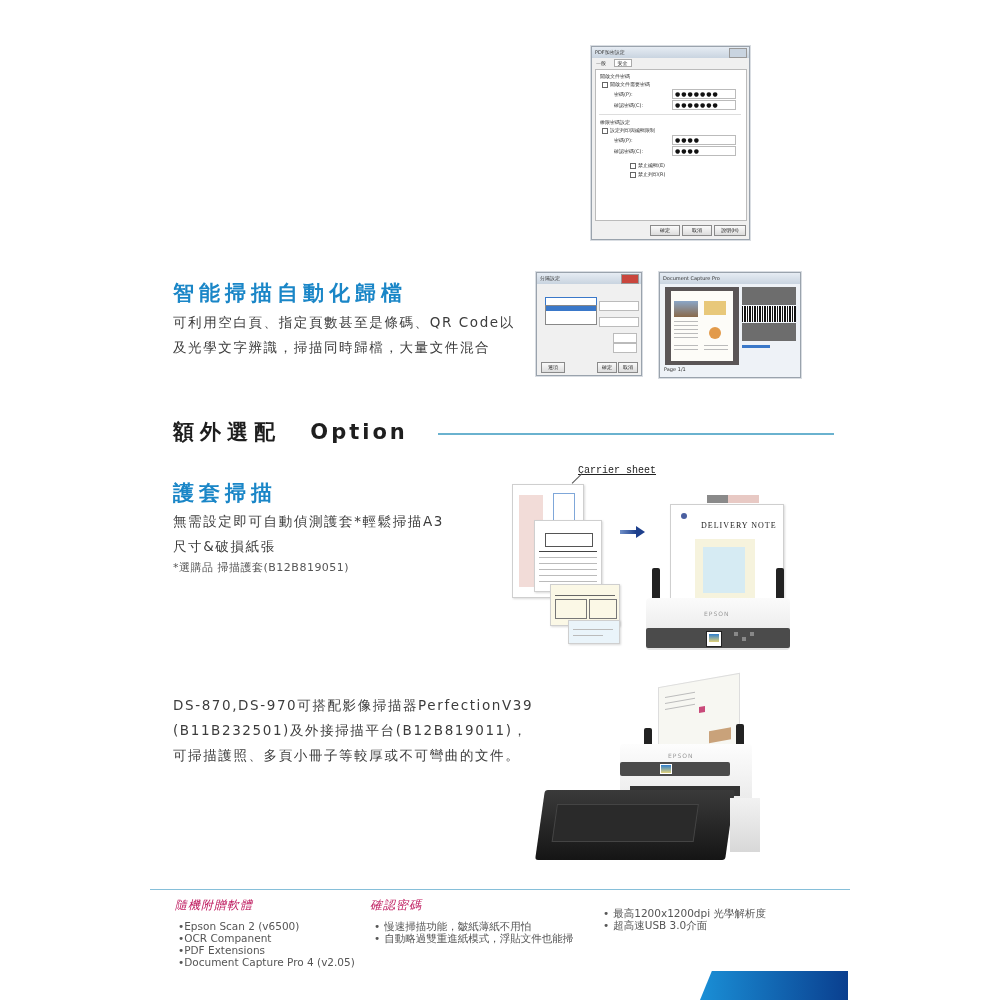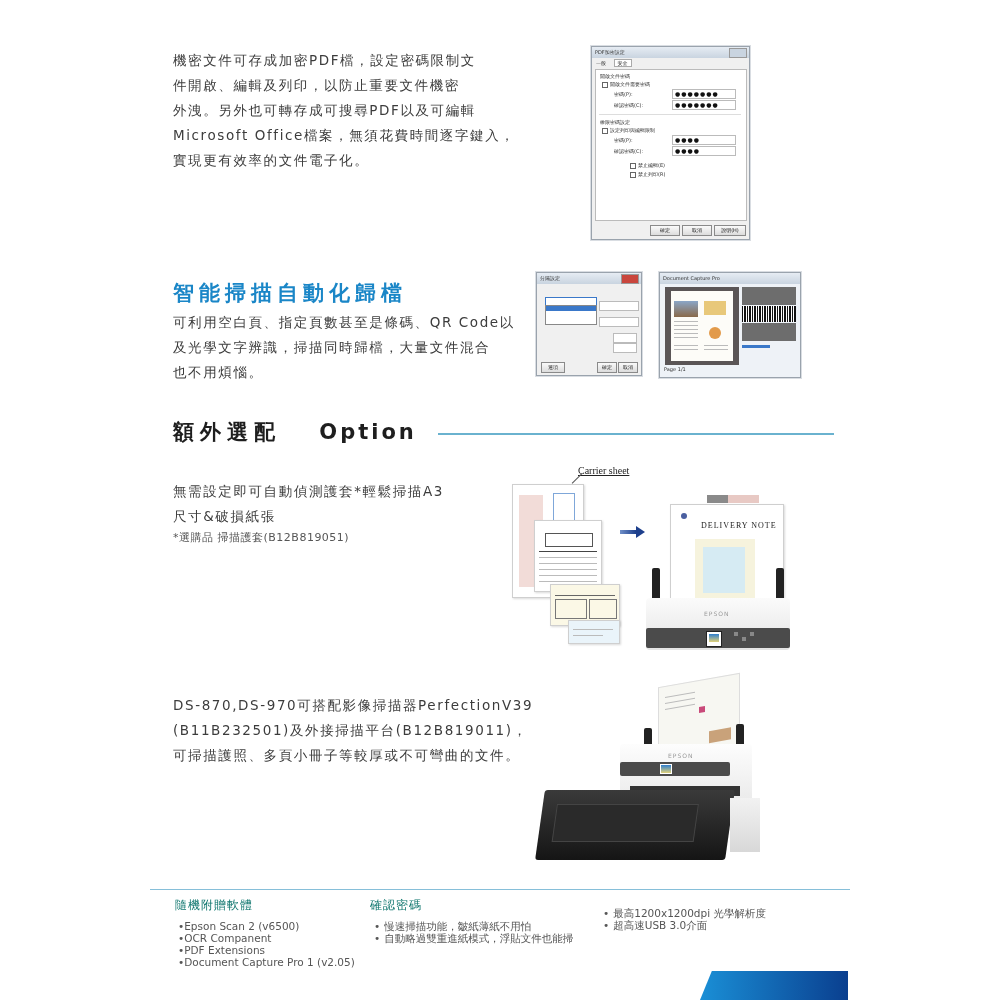--- a/index.html
+++ b/index.html
@@ -24,34 +24,27 @@
   
   .divider { position:absolute; height:2px; background:#6ab2cf; }
 
   
   .paper { position:absolute; background:#fff; border:1px solid #cfcfcf; box-shadow:1px 1px 2px rgba(0,0,0,0.15); }
   .line { position:absolute; height:1px; background:#bbb; }
 
   .scanner-body { position:absolute; background:linear-gradient(#fbfbfb,#e4e4e4); border-radius:4px; }
   .scanner-panel { position:absolute; background:#4b4b4b; border-radius:2px; }
 
-  .footer-h { font-size:12px; color:#0f766e; letter-spacing:1px; }
+  .footer-h { font-size:12px; color:#be185d; letter-spacing:1px;font-style:italic; }
   .footer-li { font-size:10.5px; color:#555; line-height:12px; white-space:nowrap; }
 </style>
 </head>
 <body>
 
 <div class="abs" style="left:173px; top:44px; width:360px;">
-  <div style="margin-top:4px;">
-    <p class="body-text">機密文件可存成加密PDF檔，設定密碼限制文</p>
-    <p class="body-text">件開啟、編輯及列印，以防止重要文件機密</p>
-    <p class="body-text">外洩。另外也可轉存成可搜尋PDF以及可編輯</p>
-    <p class="body-text">Microsoft Office檔案，無須花費時間逐字鍵入，</p>
-    <p class="body-text">實現更有效率的文件電子化。</p>
-  </div>
 </div>
 
 <div class="win" style="left:591px; top:46px; width:157px; height:192px;">
   <div class="titlebar">
     <span>PDF加密設定</span>
     <span class="closebtn"></span>
   </div>
   <div class="abs tiny" style="left:4px; top:13px;">
     <span style="margin-right:6px;">一般</span>
     <span style="background:#fff; border:1px solid #aaa; padding:0 3px;">安全</span>
@@ -76,21 +69,20 @@
   <div class="btn-sm" style="left:58px; top:178px; width:28px;">確定</div>
   <div class="btn-sm" style="left:90px; top:178px; width:28px;">取消</div>
   <div class="btn-sm" style="left:122px; top:178px; width:30px;">說明(H)</div>
 </div>
 
 <div class="abs" style="left:173px; top:278px; width:360px;">
   <h2 class="h-blue h1">智能掃描自動化歸檔</h2>
   <div style="margin-top:2px;">
     <p class="body-text">可利用空白頁、指定頁數甚至是條碼、QR Code以</p>
     <p class="body-text">及光學文字辨識，掃描同時歸檔，大量文件混合</p>
-    <p class="body-text">也不用煩惱。</p>
   </div>
 </div>
 
 <div class="win" style="left:536px; top:272px; width:104px; height:102px;">
   <div class="titlebar">
     <span>分隔設定</span>
     <span class="closebtn red"></span>
   </div>
   <div class="abs" style="left:8px; top:24px; width:50px; height:8px; background:#fff; border:1px solid #3a78c9;"></div>
   <div class="abs" style="left:8px; top:32px; width:50px; height:18px; background:#fff; border:1px solid #888;">
@@ -127,34 +119,35 @@
   </div>
   <div class="abs" style="left:82px; top:14px; width:54px; height:18px; background:#6d6d6d;"></div>
   <div class="abs" style="left:82px; top:33px; width:54px; height:16px; background:repeating-linear-gradient(90deg,#111 0 1px,#fff 1px 2px,#111 2px 4px,#fff 4px 5px);"></div>
   <div class="abs" style="left:82px; top:50px; width:54px; height:18px; background:#6d6d6d;"></div>
   <div class="abs" style="left:82px; top:72px; width:28px; height:3px; background:#3a78c9;"></div>
   <div class="abs tiny" style="left:4px; top:93px;">Page 1/1</div>
 </div>
 
 <div class="abs" style="left:173px; top:418px; font-size:21px; font-weight:bold; color:#1e1e1e; letter-spacing:6px;">
   <span>額外選配</span>
-  <span style="margin-left:25px; letter-spacing:3px;">Option</span>
+  <span style="margin-left:16px; letter-spacing:3px;">Option</span>
 </div>
 <div class="divider" style="left:438px; top:433px; width:396px;"></div>
 
 <div class="abs" style="left:173px; top:478px; width:320px;">
+  <h2 class="h-blue h1">護套掃描</h2>
   <div style="margin-top:1px;">
     <p class="body-text">無需設定即可自動偵測護套*輕鬆掃描A3</p>
     <p class="body-text">尺寸&amp;破損紙張</p>
   </div>
   <div class="note" style="margin-top:1px;">*選購品 掃描護套(B12B819051)</div>
 </div>
 
 <div class="abs" style="left:500px; top:462px; width:320px; height:200px;">
-  <div class="abs" style="left:78px; top:3px; font-family:Liberation Serif, serif; font-size:10px; color:#222; text-decoration:underline;">Carrier sheet</div>
+  <div class="abs" style="left:78px; top:3px; font-family:Liberation Mono, monospace; font-size:10px; color:#222; text-decoration:underline;">Carrier sheet</div>
   <div class="abs" style="left:70px; top:16px; width:14px; height:1px; background:#555; transform:rotate(-45deg);"></div>
 
   <div class="paper" style="left:12px; top:22px; width:70px; height:112px;">
     <div class="abs" style="left:6px; top:10px; width:24px; height:92px; background:#f2dcd8;"></div>
     <div class="abs" style="left:40px; top:8px; width:20px; height:26px; border:1px solid #7fa7d9;"></div>
   </div>
   <div class="paper" style="left:34px; top:58px; width:66px; height:70px;">
     <div class="abs" style="left:10px; top:12px; width:46px; height:12px; border:1px solid #555;"></div>
     <div class="line" style="left:4px; top:30px; width:58px; background:#444;"></div>
     <div class="line" style="left:4px; top:36px; width:58px;"></div>
@@ -231,21 +224,21 @@
   <div class="abs" style="left:190px; top:130px; width:30px; height:54px; background:linear-gradient(#f2f2f2,#d8d8d8);"></div>
 </div>
 
 <div class="divider" style="left:150px; top:889px; width:700px; height:1px; background:#86bfd9;"></div>
 
 <div class="abs" style="left:175px; top:897px;">
   <div class="footer-h" style="margin-bottom:6px;">隨機附贈軟體</div>
   <div class="footer-li" style="padding-left:3px;"><span>•</span><span>Epson Scan 2 (v6500)</span></div>
   <div class="footer-li" style="padding-left:3px;"><span>•</span><span>OCR Companent</span></div>
   <div class="footer-li" style="padding-left:3px;"><span>•</span><span>PDF Extensions</span></div>
-  <div class="footer-li" style="padding-left:3px;"><span>•</span><span>Document Capture Pro 1 (v2.05)</span></div>
+  <div class="footer-li" style="padding-left:3px;"><span>•</span><span>Document Capture Pro 4 (v2.05)</span></div>
 </div>
 
 <div class="abs" style="left:370px; top:897px;">
   <div class="footer-h" style="margin-bottom:6px;">確認密碼</div>
   <div class="footer-li" style="padding-left:4px;"><span style="margin-right:4px;">•</span><span>慢速掃描功能，皺紙薄紙不用怕</span></div>
   <div class="footer-li" style="padding-left:4px;"><span style="margin-right:4px;">•</span><span>自動略過雙重進紙模式，浮貼文件也能掃</span></div>
 </div>
 
 <div class="abs" style="left:603px; top:907px;">
   <div class="footer-li"><span style="margin-right:4px;">•</span><span>最高1200x1200dpi 光學解析度</span></div>

